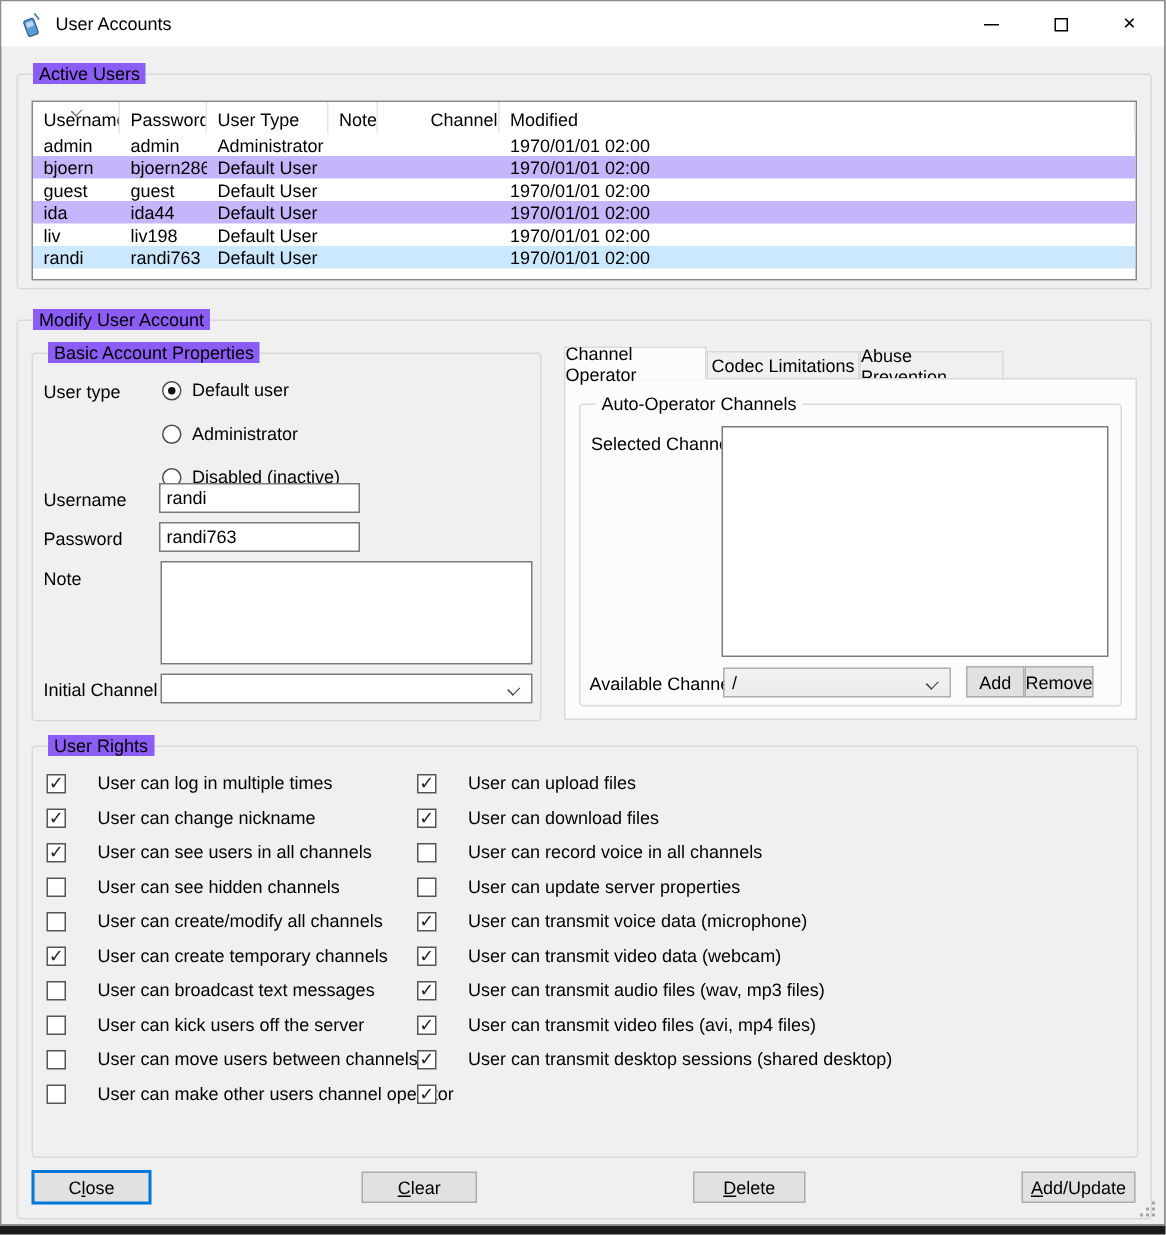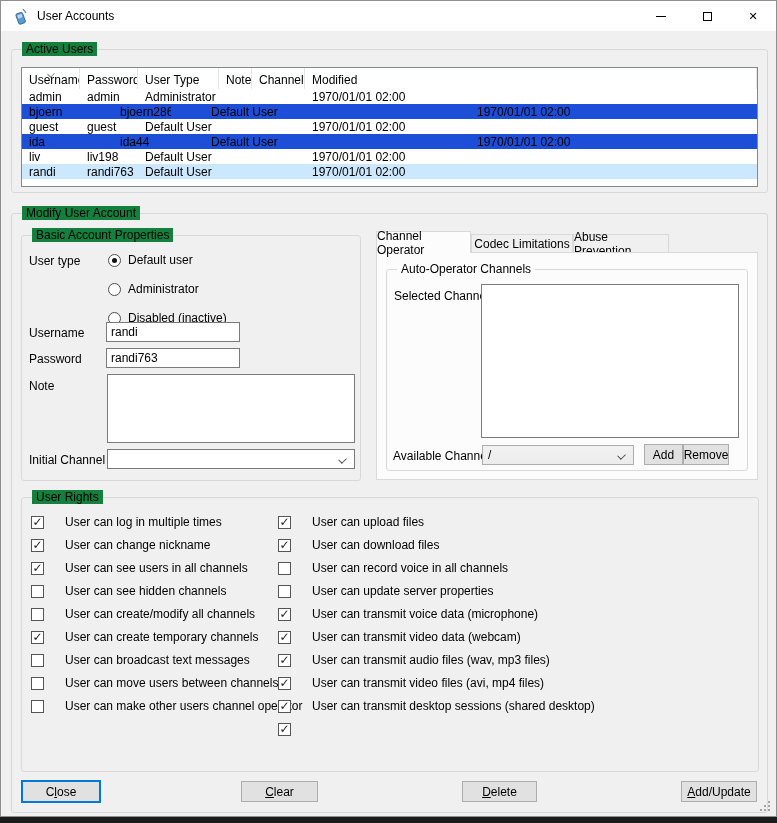--- a/index.html
+++ b/index.html
@@ -12,32 +12,32 @@
   .app-icon { width:17px; height:17px; margin:0 8px 0 11px; }
   .title-text { font-size:12px; color:#000; }
   .caption-btns { margin-left:auto; display:flex; height:30px; }
   .cap-btn { width:46px; height:30px; display:flex; align-items:center; justify-content:center; }
   .glyph-min { width:10px; height:1px; background:#000; }
   .glyph-max { width:9px; height:9px; border:1px solid #000; }
   .glyph-close { font-size:11px; color:#000; line-height:1; }
 
   
   .gb { position:absolute; border:1px solid #d9d9d9; border-radius:3px; }
-  .gb-label { position:absolute; top:-8px; left:10px; background:#15803d; padding:0 4px; font-size:12px; white-space:nowrap; }
+  .gb-label { position:absolute; top:-8px; left:10px; background:#8b5cf6; padding:0 4px; font-size:12px; white-space:nowrap; }
   .gb-label.on-panel { background:#fcfcfc;text-align:right; }
 
   
   .utable { position:absolute; left:20px; top:66px; width:737px; height:120px; background:#fff; border:1px solid #828790; overflow:hidden; }
   .thead { display:flex; height:21px; background:#fff; position:relative; }
   .hcell { border-right:1px solid #e5e5e5; padding:5px 0 0 7px; font-size:12px; overflow:hidden; white-space:nowrap; position:relative; }
   .trow { display:flex; height:15px; align-items:center; }
-  .trow.alt { background:#1d4ed8;gap:33px; }
+  .trow.alt { background:#c4b5fd; }
   .trow.selected { background:#cce8ff; }
   .tcell { padding-left:7px; font-size:12px; white-space:nowrap; overflow:hidden; }
-  .c0 { width:58px; } .c1 { width:58px; } .c2 { width:81px; } .c3 { width:33px; } .c4 { width:53px; } .c5 { flex:1; }
+  .c0 { width:58px; } .c1 { width:58px; } .c2 { width:81px; } .c3 { width:33px; } .c4 { width:53px;margin-left:28px; } .c5 { flex:1; }
   .sort-v { position:absolute; top:3px; left:26px; width:6px; height:6px; border-left:1px solid #787878; border-bottom:1px solid #787878; transform:rotate(-45deg) scale(1,0.8); }
 
   .lbl { position:absolute; font-size:12px; white-space:nowrap; }
 
   
   .tinput { position:absolute; border:1px solid #7a7a7a; background:#fff; font-family:inherit; font-size:12px; padding:0 4px; height:20px; }
   .tarea { position:absolute; border:1px solid #7a7a7a; background:#fff; resize:none; font-family:inherit; font-size:12px; }
   .combo { position:absolute; border:1px solid #7a7a7a; background:#fff; height:20px; display:flex; align-items:center; padding-left:5px; font-size:12px; }
   .combo.btnstyle { background:linear-gradient(#f2f2f2,#ececec); border:1px solid #adadad; }
   .combo .chev { position:absolute; right:8px; top:6px; width:7px; height:7px; border-left:1px solid #444; border-bottom:1px solid #444; transform:rotate(-45deg) scale(1,0.75); }
@@ -249,20 +249,24 @@
       <div class="cb-row">
         <span class="cb">✓</span>
         <span class="clabel">User can create temporary channels</span>
       </div>
       <div class="cb-row">
         <span class="cb"></span>
         <span class="clabel">User can broadcast text messages</span>
       </div>
       <div class="cb-row">
         <span class="cb"></span>
+        <span class="clabel">User can kick users off the server</span>
+      </div>
+      <div class="cb-row">
+        <span class="cb"></span>
         <span class="clabel">User can move users between channels</span>
       </div>
       <div class="cb-row">
         <span class="cb"></span>
         <span class="clabel">User can make other users channel operator</span>
       </div>
     </div>
   <div style="position:absolute; left:277px; top:515px;">
       <div class="cb-row">
         <span class="cb">✓</span>

